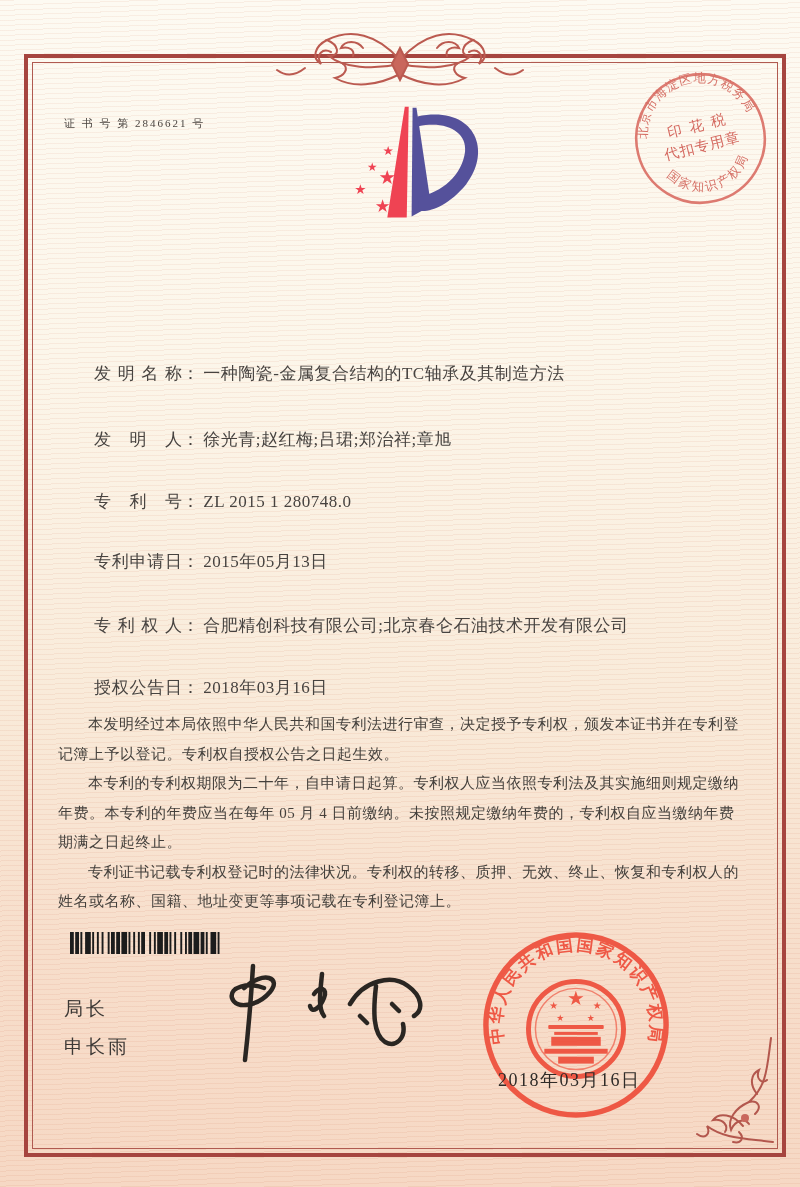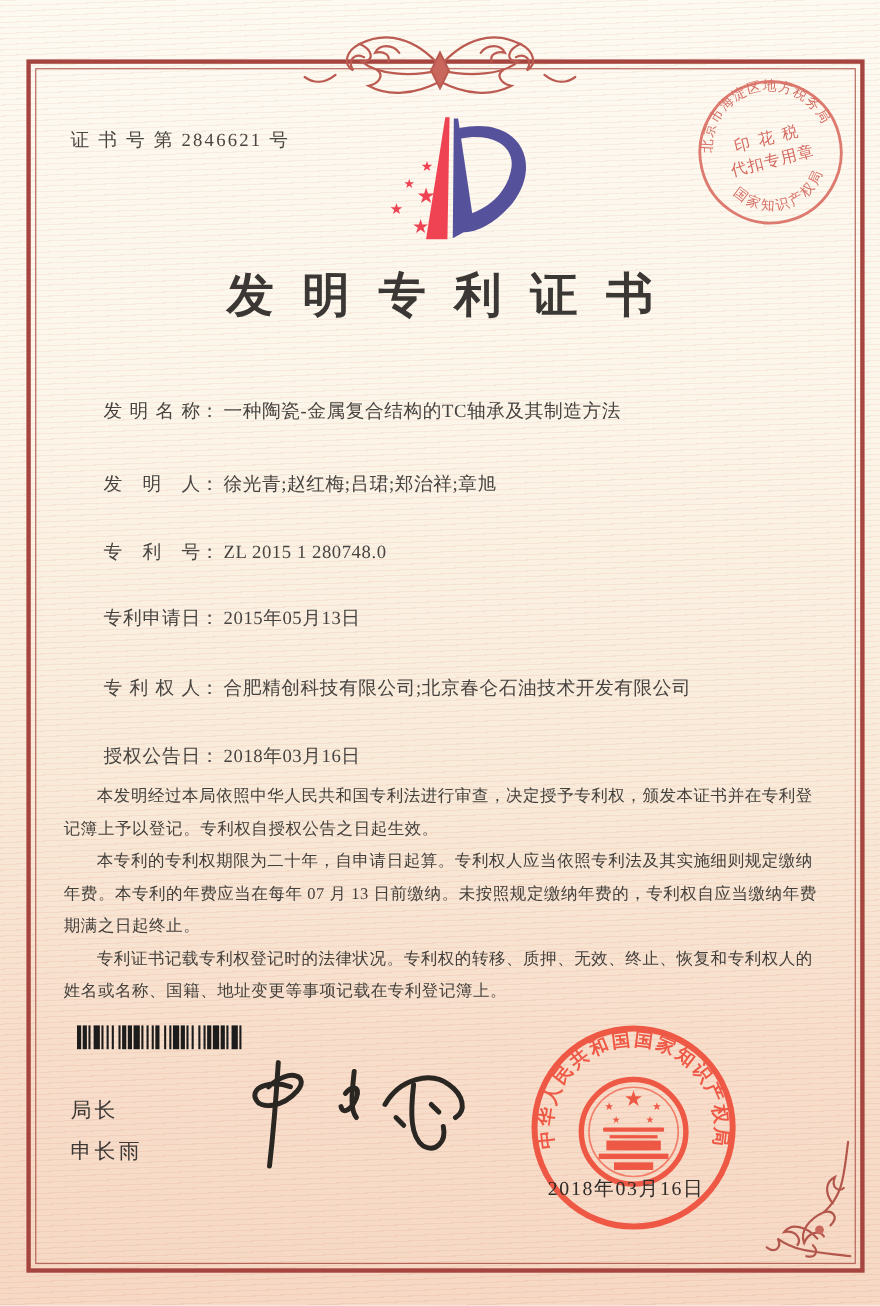--- a/index.html
+++ b/index.html
@@ -7,21 +7,21 @@
        font-family:"Liberation Serif","DejaVu Serif",serif;}
   .paper{position:relative;width:800px;height:1187px;
     background:linear-gradient(180deg,#fdfaf2 0%,#fcf6ea 30%,#f9ebda 58%,#f7decb 80%,#f6d8c4 100%);}
   .paper::before{content:"";position:absolute;inset:0;pointer-events:none;
     background:repeating-linear-gradient(178deg,rgba(214,128,102,.10) 0 1px,transparent 1px 5px);
     mix-blend-mode:multiply;}
   .frame-outer{position:absolute;left:24px;top:54px;right:14px;bottom:30px;
     border:4px solid #a6453f;}
   .frame-inner{position:absolute;inset:4px;border:1px solid #b05a50;}
   .abs{position:absolute;}
-  .cert-no{left:64px;top:116px;font-size:17px;color:#4a4440;letter-spacing:2px;}
+  .cert-no{left:64px;top:116px;font-size:11px;color:#4a4440;letter-spacing:2px;}
   .title{left:0;right:0;top:240px;text-align:center;font-size:43px;font-weight:600;
     color:#3b3734;letter-spacing:26px;padding-left:26px;}
   .field{left:62px;right:50px;font-size:17px;color:#474340;line-height:24px;}
   .f-label{display:inline-block;width:88px;text-align:justify;text-align-last:justify;vertical-align:top;margin-left:32px;}
   .f-colon{vertical-align:top;}
   .f-value{vertical-align:top;letter-spacing:.5px;margin-top:36px;}
   .bodytext{left:58px;right:52px;top:710px;font-size:15px;color:#44403c;}
   .bodytext p{margin:0;text-indent:2em;line-height:29.5px;letter-spacing:.5px;}
   .signer{left:64px;font-family:Liberation Sans, sans-serif;
     font-size:19px;color:#3c3835;letter-spacing:3px;}
@@ -90,21 +90,20 @@
       <textPath href="#taxTop" startOffset="50%" text-anchor="middle">北京市海淀区地方税务局</textPath>
     </text>
     <path id="taxBot" d="M26,90 A47,47 0 0 0 114,90" fill="none"></path>
     <text font-size="12" fill="#d05c52" letter-spacing="2">
       <textPath href="#taxBot" startOffset="50%" text-anchor="middle">国家知识产权局</textPath>
     </text>
     <text x="70" y="62" font-size="14" fill="#cf554c" text-anchor="middle" letter-spacing="2">印 花 税</text>
     <text x="70" y="82" font-size="14" fill="#cf554c" text-anchor="middle" letter-spacing="1">代扣专用章</text>
   </svg>
 
-  <div class="abs title">发明专利证书</div>
 
   <div class="abs field" style="top:362px;">
     <span class="f-label">发明名称</span><span class="f-colon">：</span>
     <span class="f-value">一种陶瓷-金属复合结构的TC轴承及其制造方法</span>
   </div>
   <div class="abs field" style="top:428px;">
     <span class="f-label">发明人</span><span class="f-colon">：</span>
     <span class="f-value">徐光青;赵红梅;吕珺;郑治祥;章旭</span>
   </div>
   <div class="abs field" style="top:490px;">
@@ -119,21 +118,21 @@
     <span class="f-label">专利权人</span><span class="f-colon">：</span>
     <span class="f-value">合肥精创科技有限公司;北京春仑石油技术开发有限公司</span>
   </div>
   <div class="abs field" style="top:676px;">
     <span class="f-label">授权公告日</span><span class="f-colon">：</span>
     <span class="f-value">2018年03月16日</span>
   </div>
 
   <div class="abs bodytext">
     <p>本发明经过本局依照中华人民共和国专利法进行审查，决定授予专利权，颁发本证书并在专利登记簿上予以登记。专利权自授权公告之日起生效。</p>
-    <p>本专利的专利权期限为二十年，自申请日起算。专利权人应当依照专利法及其实施细则规定缴纳年费。本专利的年费应当在每年 07 月 13 日前缴纳。未按照规定缴纳年费的，专利权自应当缴纳年费期满之日起终止。</p>
+    <p>本专利的专利权期限为二十年，自申请日起算。专利权人应当依照专利法及其实施细则规定缴纳年费。本专利的年费应当在每年 05 月 4 日前缴纳。未按照规定缴纳年费的，专利权自应当缴纳年费期满之日起终止。</p>
     <p>专利证书记载专利权登记时的法律状况。专利权的转移、质押、无效、终止、恢复和专利权人的姓名或名称、国籍、地址变更等事项记载在专利登记簿上。</p>
   </div>
 
   <svg class="abs" style="left:70px;top:932px;" id="barcode" width="224" height="22" viewBox="0 0 224 22">
       <rect x="0" y="0" width="3.8" height="22" fill="#1c1c1c"></rect>
       <rect x="5.199999999999999" y="0" width="3.8" height="22" fill="#1c1c1c"></rect>
       <rect x="10.399999999999999" y="0" width="1.9" height="22" fill="#1c1c1c"></rect>
       <rect x="15.099999999999998" y="0" width="5.699999999999999" height="22" fill="#1c1c1c"></rect>
       <rect x="22.199999999999996" y="0" width="1.9" height="22" fill="#1c1c1c"></rect>
       <rect x="26.899999999999995" y="0" width="1.9" height="22" fill="#1c1c1c"></rect>

